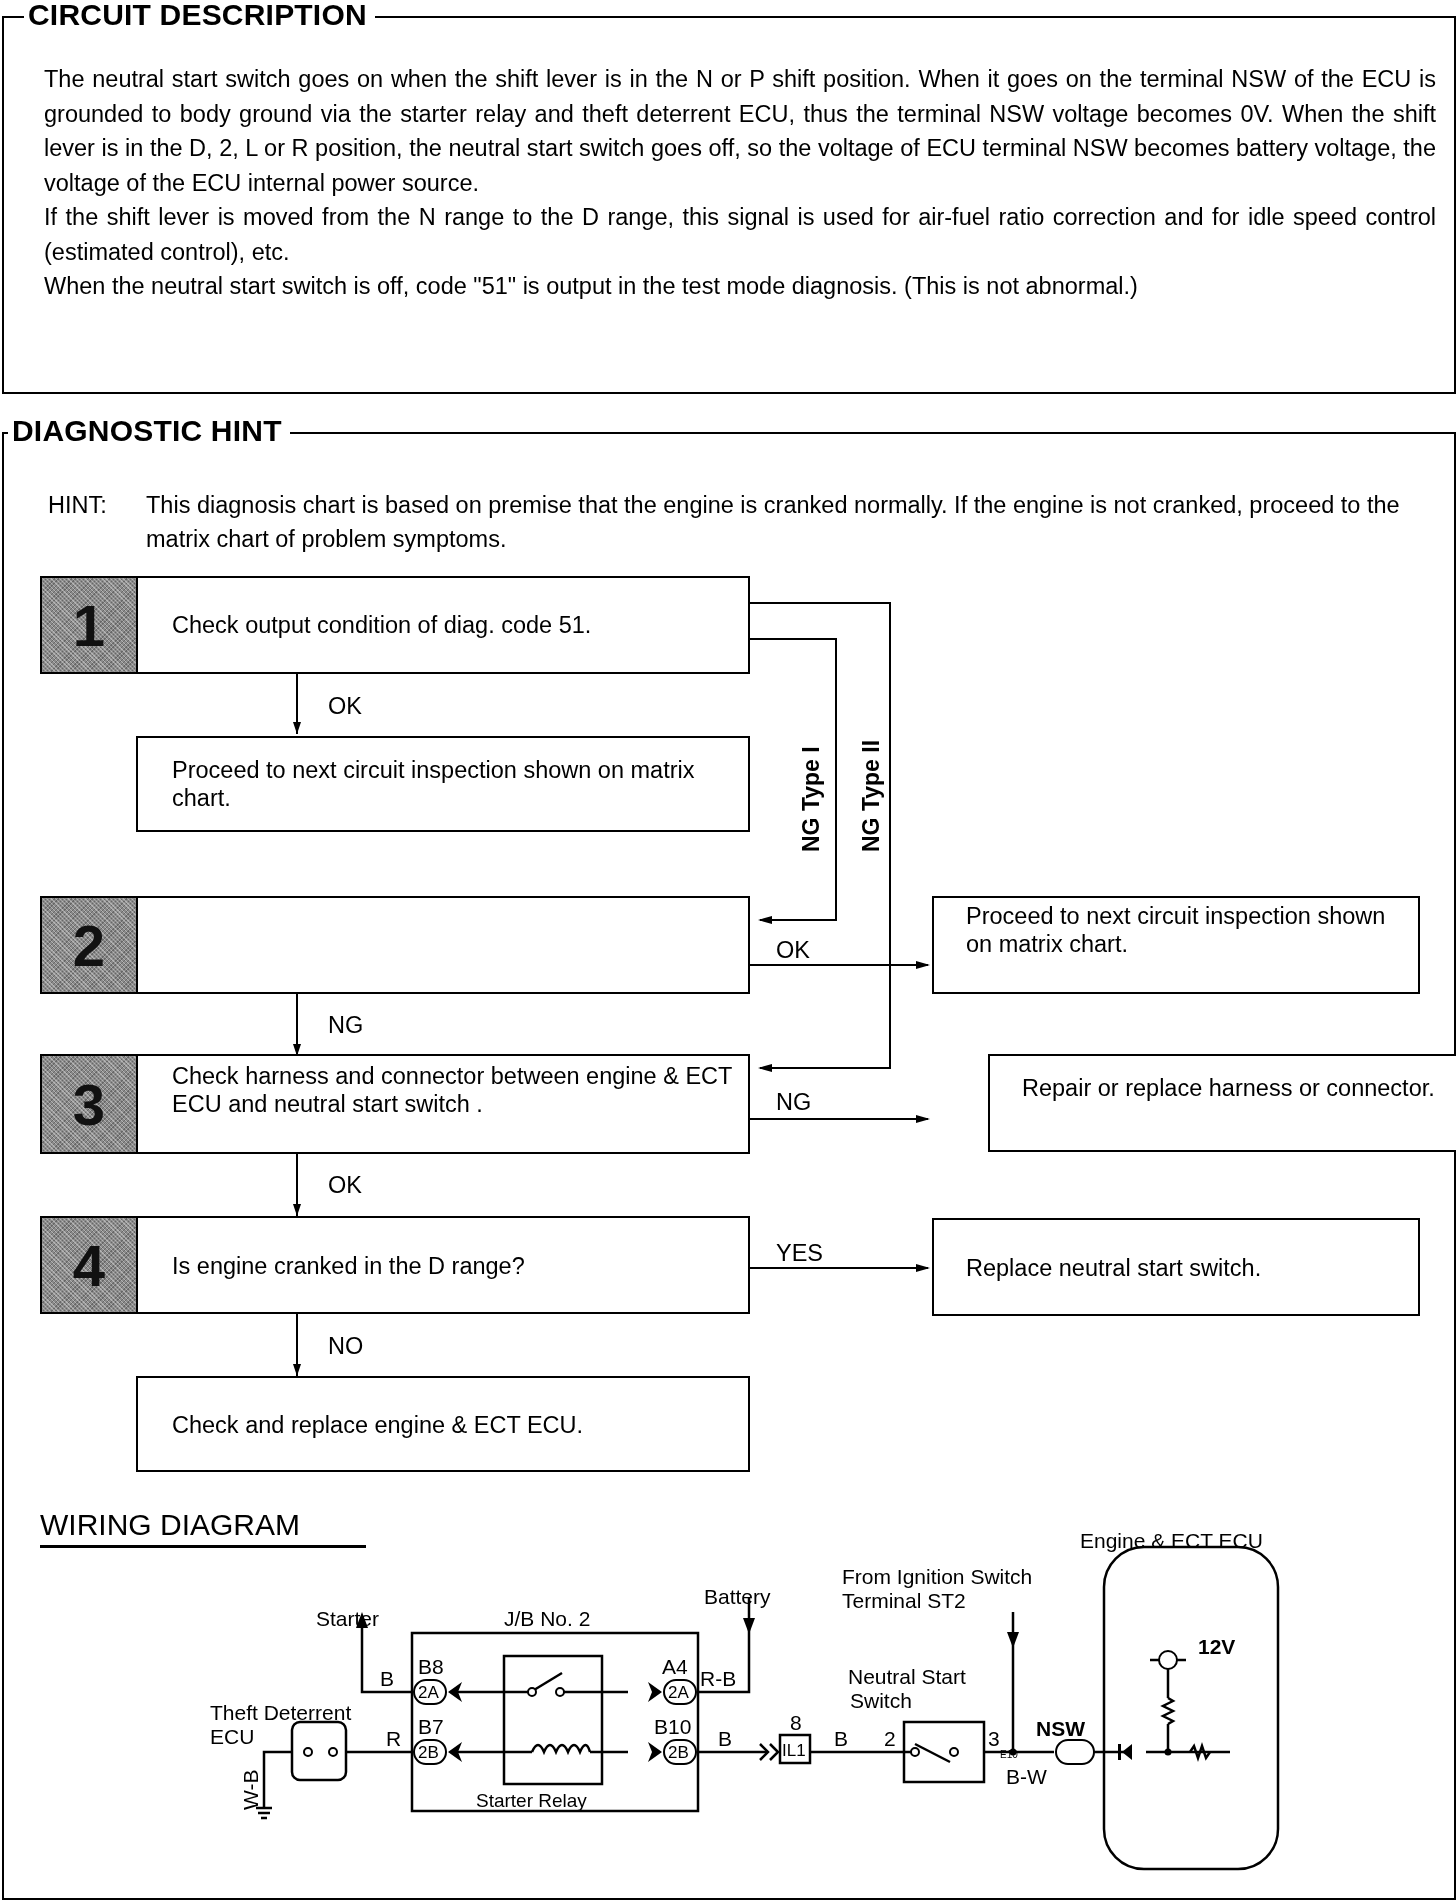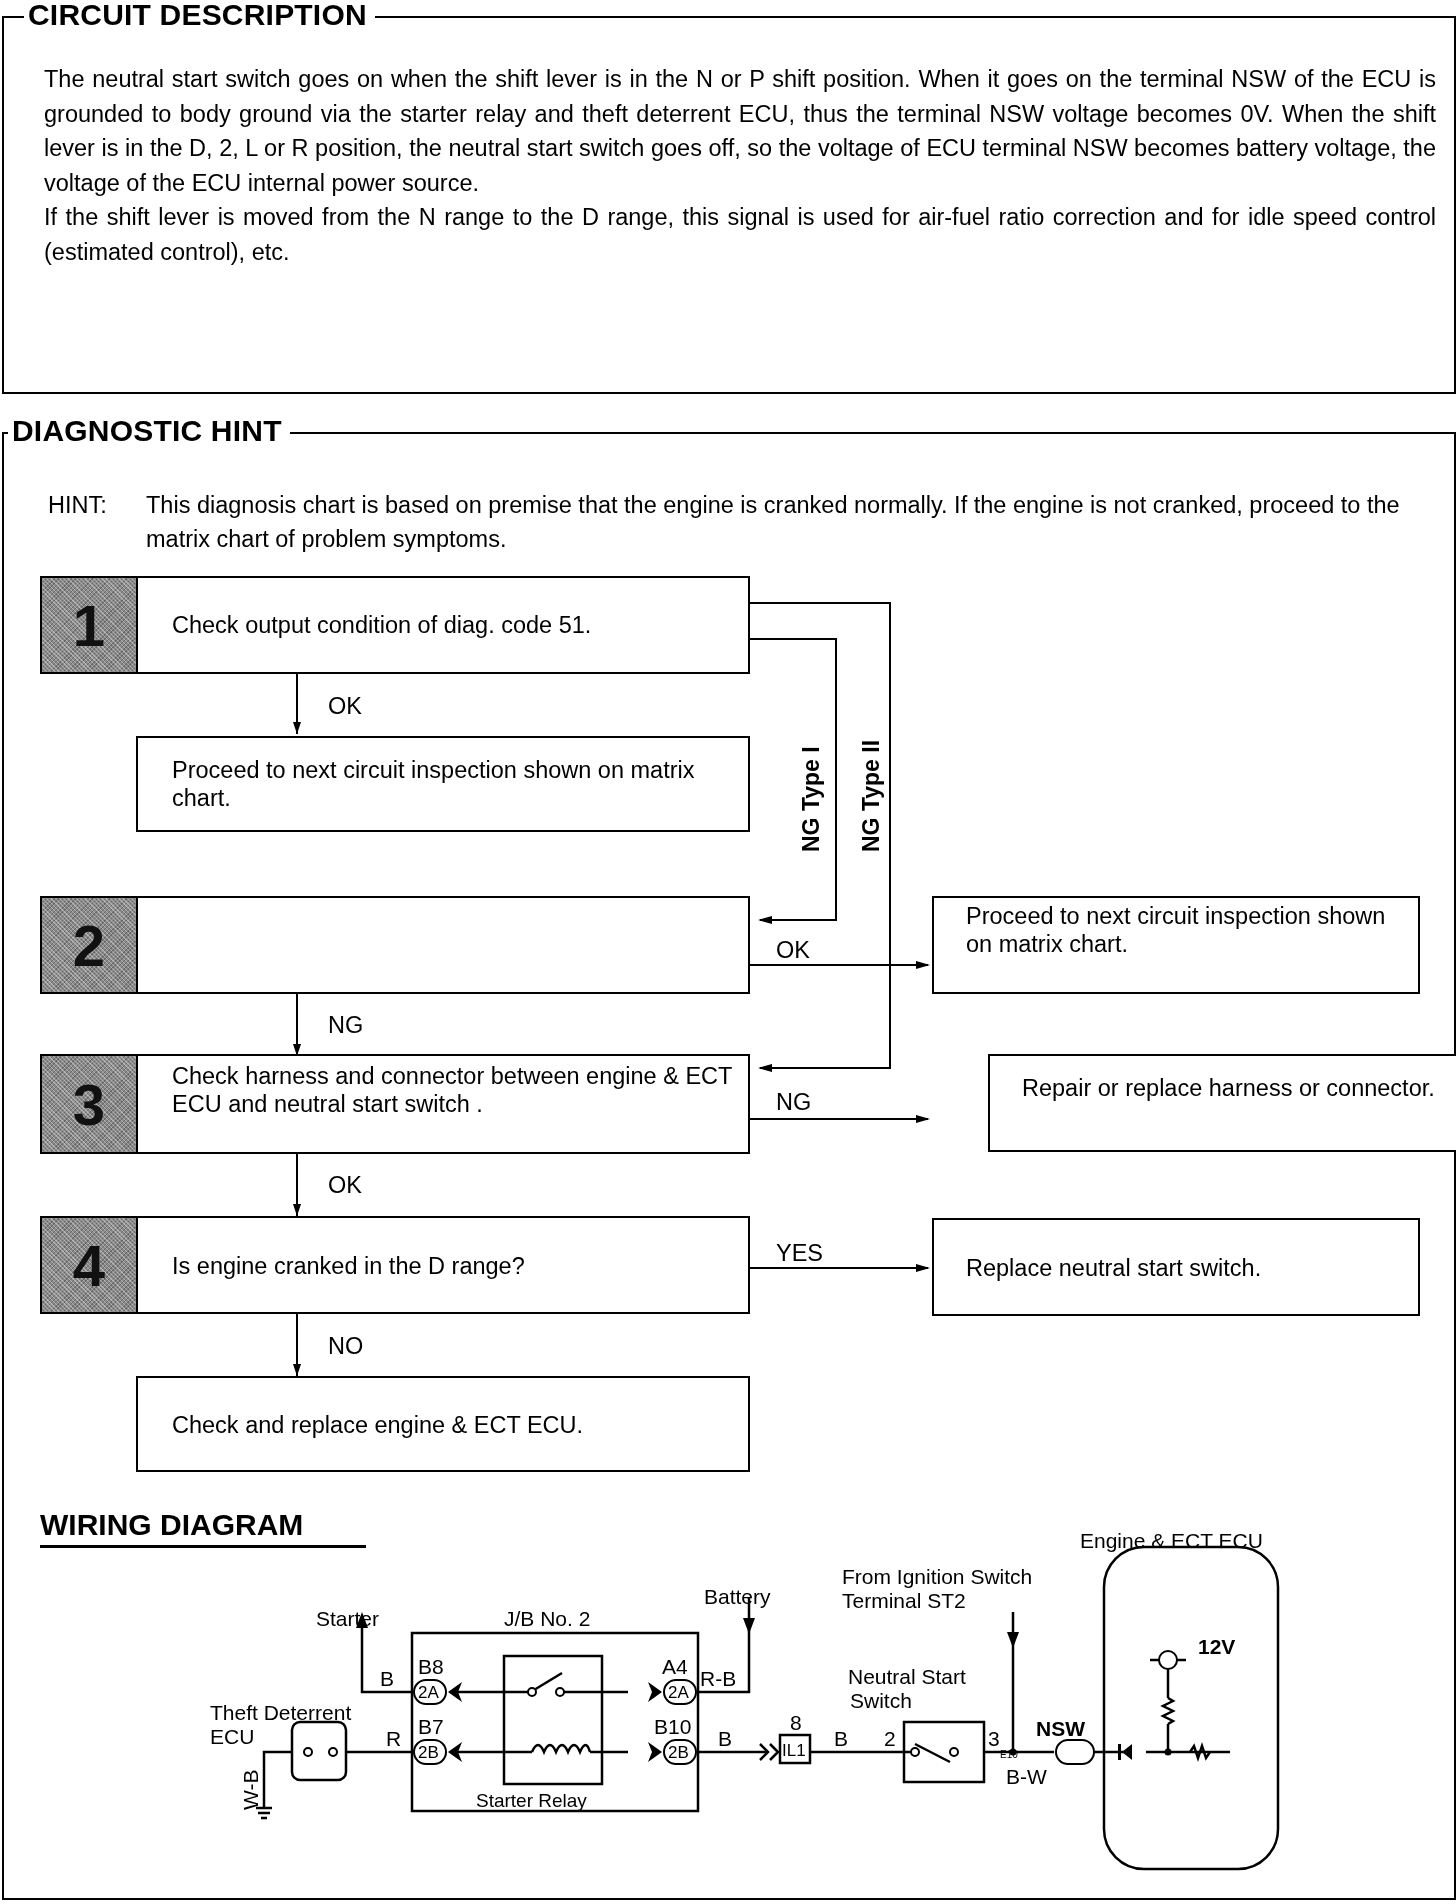--- a/index.html
+++ b/index.html
@@ -20,36 +20,37 @@
               background-color: #8a8a8a;
               background-image:
                 repeating-linear-gradient(45deg, rgba(255,255,255,0.35) 0 1px, transparent 1px 3px),
                 repeating-linear-gradient(-45deg, rgba(0,0,0,0.25) 0 1px, transparent 1px 3px);
               border-right: 2px solid #000; box-sizing: border-box;
               display: flex; align-items: center; justify-content: center;
               font-weight: bold; font-size: 58px; color: #111; }
   .flow-label { position: absolute; font-size: 23.5px; line-height: 26px; }
   .vlabel { position: absolute; font-weight: bold; font-size: 23px; transform-origin: left top;
             transform: rotate(-90deg); white-space: nowrap; }
-  .wiring-title { position: absolute; font-weight: bold; font-size: 30px; line-height: 34px; }
+  .wiring-title { position: absolute; font-weight: normal; font-size: 30px; line-height: 34px; }
   .wiring-underline { position: absolute; height: 3px; background: #000; }
   .wlabel { position: absolute; font-size: 21px; line-height: 22px; white-space: nowrap; }
   .wlabel.bold { font-weight: bold; }
   svg { position: absolute; left: 0; top: 0; }
 </style>
 </head>
 <body>
 
 <div class="section-top-line" style="left:2px; top:16px; width:1452px;"></div>
 <div class="section-frame" style="left:2px; top:16px; width:1450px; height:376px;"></div>
 <div class="section-title" style="left:24px; top:-2px;">CIRCUIT DESCRIPTION</div>
 
 <div class="para" style="left:44px; top:62px; width:1392px;">
   <p>The neutral start switch goes on when the shift lever is in the N or P shift position. When it goes on the terminal NSW of the ECU is grounded to body ground via the starter relay and theft deterrent ECU, thus the terminal NSW voltage becomes 0V. When the shift lever is in the D, 2, L or R position, the neutral start switch goes off, so the voltage of ECU terminal NSW becomes battery voltage, the voltage of the ECU internal power source.</p>
   <p>If the shift lever is moved from the N range to the D range, this signal is used for air-fuel ratio correction and for idle speed control (estimated control), etc.</p>
+  <p>When the neutral start switch is off, code "51" is output in the test mode diagnosis. (This is not abnormal.)</p>
 </div>
 
 <div class="section-top-line" style="left:2px; top:432px; width:1452px;"></div>
 <div class="section-frame" style="left:2px; top:432px; width:1450px; height:1466px;"></div>
 <div class="section-title" style="left:8px; top:414px;">DIAGNOSTIC HINT</div>
 
 <div class="hint" style="left:48px; top:488px; width:1400px; height:70px;">
   <span class="hint-label">HINT:</span>
   <span class="hint-text">This diagnosis chart is based on premise that the engine is cranked normally. If the engine is not cranked, proceed to the matrix chart of problem symptoms.</span>
 </div>

